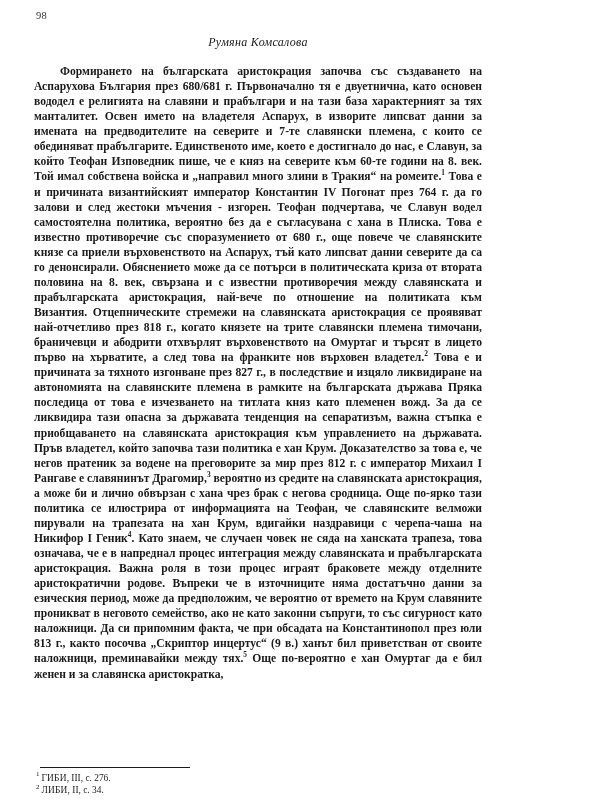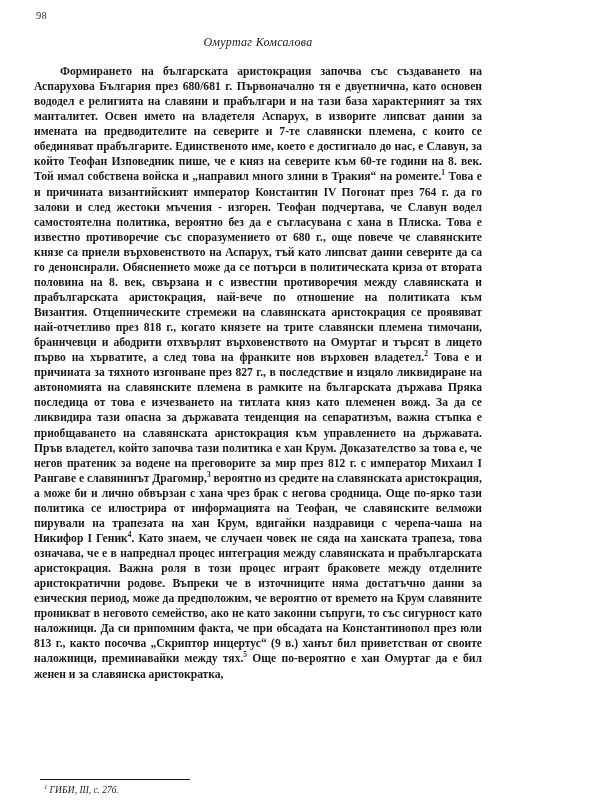--- a/index.html
+++ b/index.html
@@ -66,50 +66,52 @@
   }
   .notes-rule {
     width: 150px;
     height: 1px;
     background: #1a1a1a;
     margin: 0 0 4px 6px;
   }
   .note {
     font-size: 9.4px;
     line-height: 1.30;
-    margin: 0 0 0 10px;
+    margin: 0 0 0 2px;
     text-indent: 0;
     white-space: nowrap;
-    font-style: italic;
   }
   .note sup {
     font-size: 7px;
     vertical-align: super;
     line-height: 0;
     margin-right: 2px;
   }
   .note .src {
     font-variant: small-caps;
     letter-spacing: 0.2px;
   }
 </style>
 </head>
 <body>
 
 <div class="page">
 
   <div class="folio">98</div>
 
 
-  <div class="author">Омуртаг Комсалова</div>
+  <div class="author">Румяна Комсалова</div>
 
   <div class="body-text">
     <p><span>Формирането на българската аристокрация започва със създаването на Аспарухова България през 680/681 г. Първоначално тя е двуетнична, като основен вододел е религията на славяни и прабългари и на тази база характерният за тях манталитет. Освен името на владетеля Аспарух, в изворите липсват данни за имената на предводителите на северите и 7-те славянски племена, с които се обединяват прабългарите. Единственото име, което е достигнало до нас, е Славун, за който Теофан Изповедник пише, че е княз на северите към 60-те години на 8. век. Той имал собствена войска и „направил много злини в Тракия“ на ромеите.<sup>1</sup> Това е и причината византийският император Константин IV Погонат през 764 г. да го залови и след жестоки мъчения - изгорен. Теофан подчертава, че Славун водел самостоятелна политика, вероятно без да е съгласувана с хана в Плиска. Това е известно противоречие със споразумението от 680 г., още повече че славянските князе са приели върховенството на Аспарух, тъй като липсват данни северите да са го денонсирали. Обяснението може да се потърси в политическата криза от втората половина на 8. век, свързана и с известни противоречия между славянската и прабългарската аристокрация, най-вече по отношение на политиката към Византия. Отцепническите стремежи на славянската аристокрация се проявяват най-отчетливо през 818 г., когато князете на трите славянски племена тимочани, браничевци и абодрити отхвърлят върховенството на Омуртаг и търсят в лицето първо на хърватите, а след това на франките нов върховен владетел.<sup>2</sup> Това е и причината за тяхното изгонване през 827 г., в последствие и изцяло ликвидиране на автономията на славянските племена в рамките на българската държава Пряка последица от това е изчезването на титлата княз като племенен вожд. За да се ликвидира тази опасна за държавата тенденция на сепаратизъм, важна стъпка е приобщаването на славянската аристокрация към управлението на държавата. Пръв владетел, който започва тази политика е хан Крум. Доказателство за това е, че негов пратеник за водене на преговорите за мир през 812 г. с император Михаил I Рангаве е славянинът Драгомир,<sup>3</sup> вероятно из средите на славянската аристокрация, а може би и лично обвързан с хана чрез брак с негова сродница. Още по-ярко тази политика се илюстрира от информацията на Теофан, че славянските велможи пирували на трапезата на хан Крум, вдигайки наздравици с черепа-чаша на Никифор I Геник<sup>4</sup>. Като знаем, че случаен човек не сяда на ханската трапеза, това означава, че е в напреднал процес интеграция между славянската и прабългарската аристокрация. Важна роля в този процес играят браковете между отделните аристократични родове. Въпреки че в източниците няма достатъчно данни за езическия период, може да предположим, че вероятно от времето на Крум славяните проникват в неговото семейство, ако не като законни съпруги, то със сигурност като наложници. Да си припомним факта, че при обсадата на Константинопол през юли 813 г., както посочва „Скриптор инцертус“ (9 в.) ханът бил приветстван от своите наложници, преминавайки между тях.<sup>5</sup> Още по-вероятно е хан Омуртаг да е бил женен и за славянска аристократка,</span></p>
   </div>
 
   <div class="notes">
     <div class="notes-rule"></div>
     <div class="note">
       <sup>1</sup><span class="src">ГИБИ</span><span>, III, с. 276.</span>
     </div>
+    <div class="note">
+      <sup>2</sup><span class="src">ЛИБИ</span><span>, II, с. 34.</span>
+    </div>
   </div>
 
 </div>
 
 </body></html>

